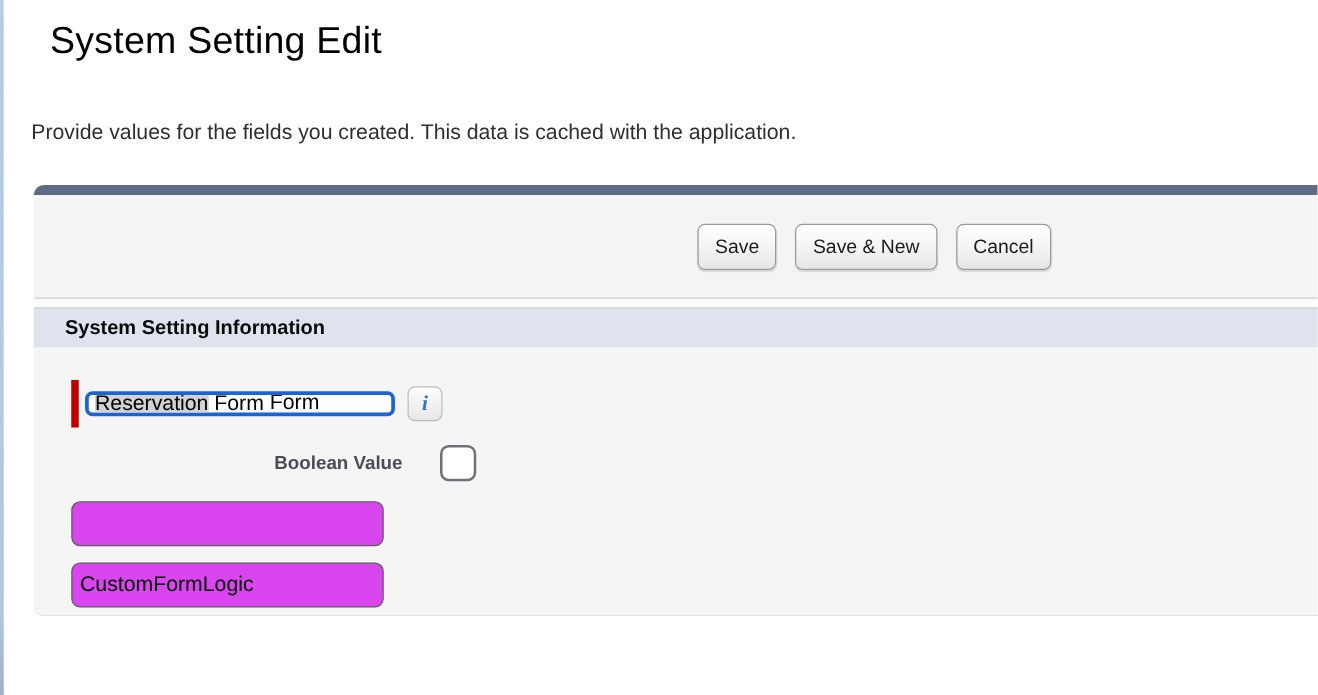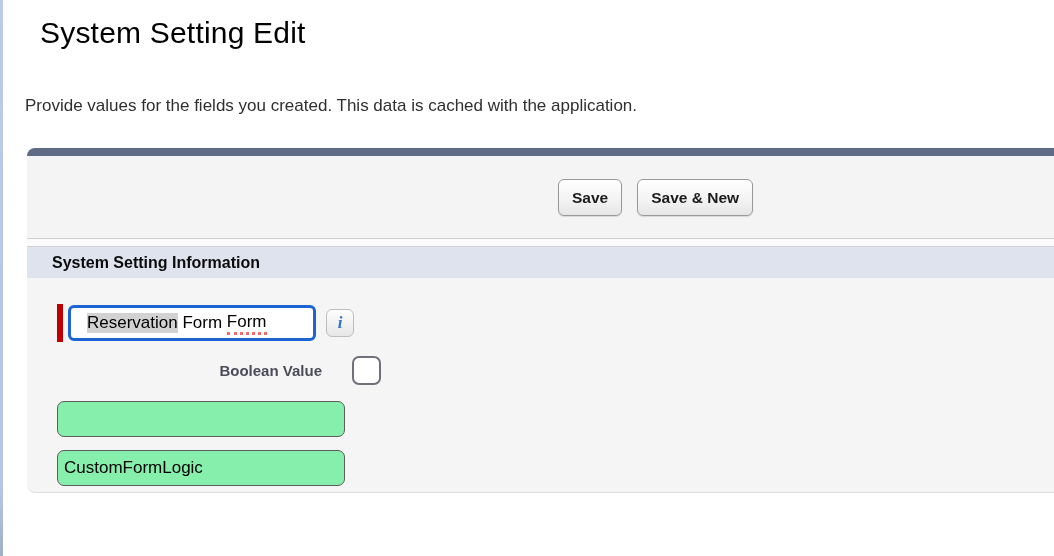--- a/index.html
+++ b/index.html
@@ -45,21 +45,21 @@
   }
   .button-bar {
     position: absolute; left: 531px; top: 23px;
     display: flex;
   }
   .btn {
     height: 37px; margin-right: 15px; padding: 0 13px;
     border: 1px solid #999999; border-radius: 6px;
     background: linear-gradient(#ffffff, #f3f3f3 55%, #e6e6e7);
     font-family: "Liberation Sans", sans-serif;
-    font-size: 15.5px; font-weight: bold; color: #1b1b1b;
+    font-size: 15.5px; font-weight: normal; color: #1b1b1b;
     box-shadow: 0 1px 1px rgba(0,0,0,0.12);
     cursor: pointer;
   }
   .panel-gap { height: 7px; background: #fbfbfc; }
   .section-band {
     height: 32px; line-height: 32px;
     background: #dee3ee;
     border-top: 1px solid #cfcfd4;
     padding-left: 25px;
     font-size: 16px; font-weight: bold; color: #0b0b0b;
@@ -81,25 +81,25 @@
     align-self: center;
   }
   .field-area {
     display: flex; align-items: center; margin-left: 30px;
   }
   .req-bar {
     width: 6px; height: 38px; background: #c00000;
     margin-right: 5px;
   }
   .name-input-ring {
-    width: 248px; height: 36px;
+    width: 248px; height: 20px;
     border: 3px solid #1b64d2; border-radius: 6px;
     background: #ffffff;
     display: flex; align-items: center;
-    padding-left: 16px; overflow: hidden; white-space: nowrap;
+    padding-left: 5px; overflow: hidden; white-space: nowrap;
     font-size: 17px; color: #000000;
   }
   .sel-text { background: #d2d2d2; }
   .misspelled {
     border-bottom: 3px dotted #f26c6c;
     padding-bottom: 0px;
   }
   .info-btn {
     width: 28px; height: 28px; margin-left: 10px;
     border: 1px solid #bdbdbd; border-radius: 6px;
@@ -110,23 +110,23 @@
     font-size: 17px; color: #3173c4;
     cursor: pointer;
   }
   .checkbox {
     appearance: none; -webkit-appearance: none;
     width: 29px; height: 29px;
     border: 2px solid #70707a; border-radius: 7px;
     background: #ffffff; cursor: pointer;
   }
   .text-input {
-    width: 288px; height: 36px;
+    width: 250px; height: 36px;
     border: 1.5px solid #5d5d5d; border-radius: 7px;
-    background: #86efac;
+    background: #d946ef;
     font-family: "Liberation Sans", sans-serif;
     font-size: 17px; color: #000000;
     padding: 0 0 0 6px;
   }
   .field-area .text-input { align-self: center; }
 </style>
 </head>
 <body>
 
 <div class="edge-strip"></div>
@@ -134,20 +134,21 @@
 <h1 class="page-title">System Setting Edit</h1>
 <p class="page-desc">Provide values for the fields you created. This data is cached with the application.</p>
 
 <div class="panel">
   <div class="panel-topbar"></div>
 
   <div class="panel-header">
     <div class="button-bar">
       <button class="btn">Save</button>
       <button class="btn">Save &amp; New</button>
+      <button class="btn">Cancel</button>
     </div>
   </div>
 
   <div class="panel-gap"></div>
 
   <div class="section-band">System Setting Information</div>
 
   <div class="panel-content">
 
     <div class="form-row row-name">

